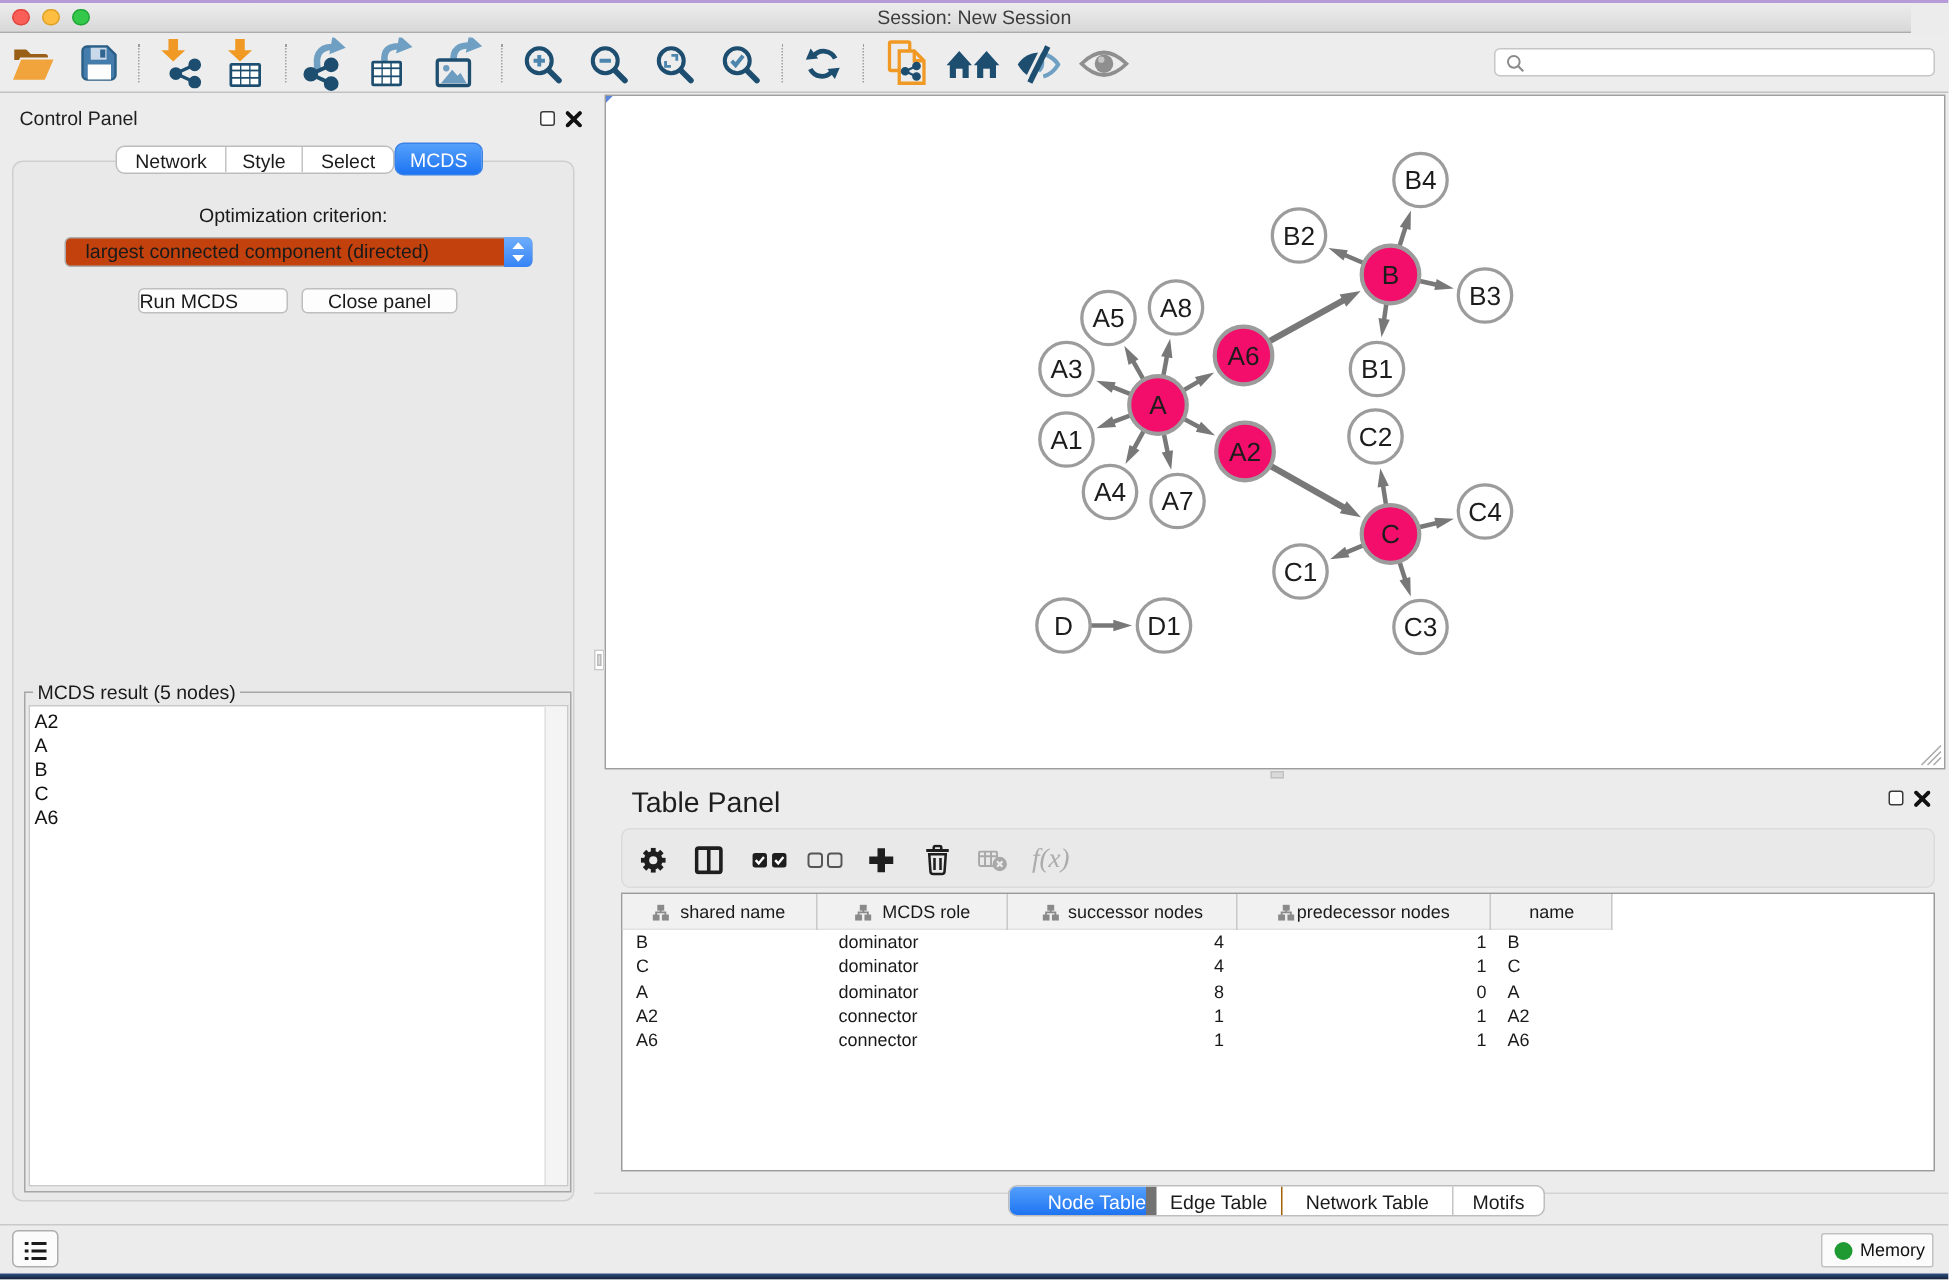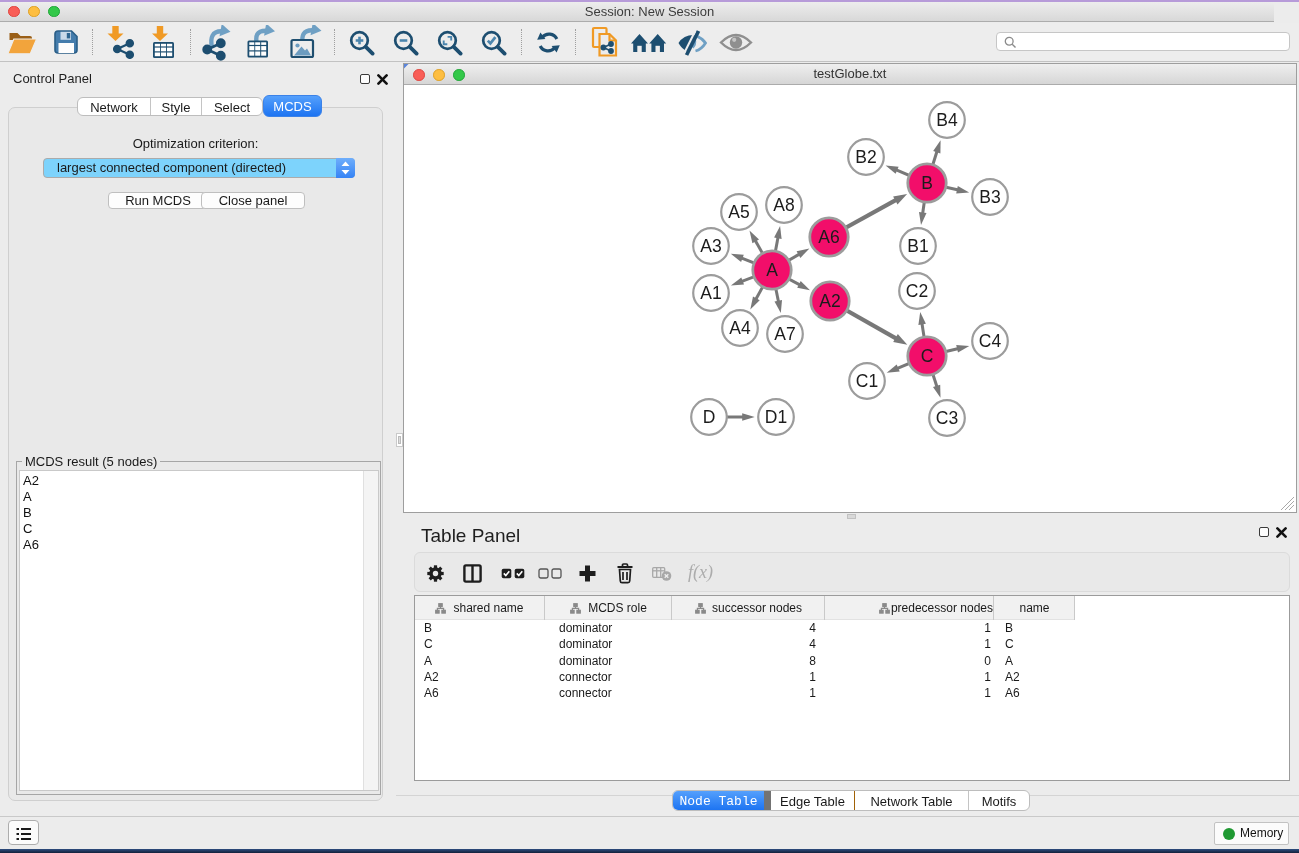--- a/index.html
+++ b/index.html
@@ -179,45 +179,39 @@
     </g>
   </svg>
 <div style="position:absolute;left:8px;top:107px;width:375px;height:694px;background:#E9E9E9;border:1px solid #CFCFCF;border-radius:7px"></div>
 <div style="position:absolute;left:77px;top:97px;height:19px;display:flex;border-radius:6px;overflow:hidden;border:1px solid #BDBDBD;background:#fff;font-size:13px">
     <div style="width:72px;text-align:center;line-height:19px;color:#1A1A1A;">Network</div>
     <div style="width:51px;text-align:center;line-height:19px;color:#1A1A1A;border-left:1px solid #C4C4C4;">Style</div>
     <div style="width:61px;text-align:center;line-height:19px;color:#1A1A1A;border-left:1px solid #C4C4C4;">Select</div>
   </div>
 <div style="position:absolute;left:263px;top:95px;width:59px;height:22px;background:linear-gradient(#55A0FC,#1D74F2);border:1px solid #3B82E8;border-radius:6px;color:#fff;font-size:13px;text-align:center;line-height:21px">MCDS</div>
 <div style="position:absolute;left:8px;top:136px;width:375px;text-align:center;font-size:13px;color:#1A1A1A">Optimization criterion:</div>
-<div style="position:absolute;left:43px;top:158px;width:312px;height:20px;background:#7dd3fc;border:1px solid #ABABAB;border-radius:4px">
+<div style="position:absolute;left:43px;top:158px;width:312px;height:20px;background:#c2410c;border:1px solid #ABABAB;border-radius:4px">
   <div style="position:absolute;left:13px;top:0;font-size:13px;line-height:18px;color:#1A1A1A">largest connected component (directed)</div>
   <div style="position:absolute;right:-1px;top:-1px;width:19px;height:20px;border-radius:0 4px 4px 0;background:linear-gradient(#6FAEFB,#3583F5)">
     <svg width="19" height="20" viewBox="0 0 19 20">
         <path d="M5.5 8 L9.5 3.5 L13.5 8 Z M5.5 12 L9.5 16.5 L13.5 12 Z" fill="#fff"></path>
       </svg>
   </div>
 </div>
-<div style="position:absolute;left:108px;top:192px;width:100px;height:17px;background:#FDFDFD;border:1px solid #BFBFBF;border-radius:4px;text-align:center;font-size:13px;line-height:15px;color:#1A1A1A">Run MCDS</div>
+<div style="position:absolute;left:92px;top:192px;width:100px;height:17px;background:#FDFDFD;border:1px solid #BFBFBF;border-radius:4px;text-align:left;font-size:13px;line-height:15px;color:#1A1A1A">Run MCDS</div>
 <div style="position:absolute;left:201px;top:192px;width:104px;height:17px;background:#FDFDFD;border:1px solid #BFBFBF;border-radius:4px;text-align:center;font-size:13px;line-height:15px;color:#1A1A1A">Close panel</div>
 
 <div style="position:absolute;left:16px;top:461px;width:365px;height:334px;border:1px solid #A6A6A6"></div>
 <div style="position:absolute;left:22px;top:454px;background:#E9E9E9;padding:0 3px;font-size:13px;color:#1A1A1A">MCDS result (5 nodes)</div>
 <div style="position:absolute;left:19px;top:470px;width:360px;height:321px;background:#fff;border:1px solid #C9C9C9">
   <div style="position:absolute;left:3px;top:2px;font-size:13px;line-height:16.1px;color:#111">A2<br>A<br>B<br>C<br>A6</div>
   <div style="position:absolute;right:0;top:0;width:15px;height:319px;background:#F4F4F4;border-left:1px solid #E0E0E0"></div>
 </div>
 
 <div style="position:absolute;left:403px;top:63px;width:894px;height:450px;border:1px solid #9E9E9E;background:#fff">
-  <div style="position:absolute;left:0;top:0;width:892px;height:21px;background:linear-gradient(#EFEFEF,#D6D6D6);border-bottom:1px solid #ABABAB">
-    <div style="position:absolute;left:9.2px;top:5.2px;width:11.6px;height:11.6px;border-radius:50%;background:#F95E57;border:1px solid #E0443E;box-sizing:border-box"></div>
-      <div style="position:absolute;left:29.2px;top:5.2px;width:11.6px;height:11.6px;border-radius:50%;background:#FDBE41;border:1px solid #DFA023;box-sizing:border-box"></div>
-      <div style="position:absolute;left:49.2px;top:5.2px;width:11.6px;height:11.6px;border-radius:50%;background:#33C849;border:1px solid #1EA637;box-sizing:border-box"></div>
-    <div style="position:absolute;left:0;top:0;width:100%;text-align:center;font-size:13px;color:#333;line-height:20px">testGlobe.txt</div>
-  </div>
   <svg style="position:absolute;left:0;top:0" width="5" height="5" viewBox="0 0 5 5">
       <path d="M0 0 H4.5 L0 4.5 Z" fill="#4A79D8" opacity="0.9"></path>
     </svg>
   <svg style="position:absolute;right:1px;bottom:1px" width="16" height="16" viewBox="0 0 16 16">
       <g stroke="#A9A9A9" stroke-width="1">
         <line x1="15" y1="2" x2="2" y2="15"></line>
         <line x1="15" y1="6" x2="6" y2="15"></line>
         <line x1="15" y1="10" x2="10" y2="15"></line>
       </g>
     </svg>
@@ -405,21 +399,21 @@
         <svg width="11" height="11" viewBox="0 0 11 11" style="vertical-align:-1px">
           <g fill="none" stroke="#8A8A8A" stroke-width="1.2">
             <rect x="3.8" y="0.7" width="3.4" height="2.8" fill="#8A8A8A"></rect>
             <rect x="0.7" y="7.3" width="3.4" height="2.8" fill="#8A8A8A"></rect>
             <rect x="6.9" y="7.3" width="3.4" height="2.8" fill="#8A8A8A"></rect>
             <path d="M5.5 3.5 V5.3 M2.4 7.3 V5.3 H8.6 V7.3"></path>
           </g>
         </svg>
         <span>successor nodes</span>
       </div>
-      <div style="position:absolute;left:411px;top:0;width:168px;height:24px;border-right:1px solid #C9C9C9;display:flex;align-items:center;justify-content:flex-end;gap:1px">
+      <div style="position:absolute;left:411px;top:0;width:168px;height:24px;border-right:1px solid #C9C9C9;display:flex;align-items:center;justify-content:center;gap:1px">
         <svg width="11" height="11" viewBox="0 0 11 11" style="vertical-align:-1px">
           <g fill="none" stroke="#8A8A8A" stroke-width="1.2">
             <rect x="3.8" y="0.7" width="3.4" height="2.8" fill="#8A8A8A"></rect>
             <rect x="0.7" y="7.3" width="3.4" height="2.8" fill="#8A8A8A"></rect>
             <rect x="6.9" y="7.3" width="3.4" height="2.8" fill="#8A8A8A"></rect>
             <path d="M5.5 3.5 V5.3 M2.4 7.3 V5.3 H8.6 V7.3"></path>
           </g>
         </svg>
         <span>predecessor nodes</span>
       </div>
@@ -448,21 +442,21 @@
     <div style="position:absolute;left:411px;top:72.9px;width:165px;height:16.3px;line-height:16.3px;text-align:right">1</div>
     <div style="position:absolute;left:590px;top:72.9px;width:70px;height:16.3px;line-height:16.3px">A2</div>
     <div style="position:absolute;left:9px;top:89.2px;width:120px;height:16.3px;line-height:16.3px">A6</div>
     <div style="position:absolute;left:144px;top:89.2px;width:120px;height:16.3px;line-height:16.3px">connector</div>
     <div style="position:absolute;left:258px;top:89.2px;width:143px;height:16.3px;line-height:16.3px;text-align:right">1</div>
     <div style="position:absolute;left:411px;top:89.2px;width:165px;height:16.3px;line-height:16.3px;text-align:right">1</div>
     <div style="position:absolute;left:590px;top:89.2px;width:70px;height:16.3px;line-height:16.3px">A6</div>
 </div>
 <div style="position:absolute;left:396px;top:795px;width:903px;height:1px;background:#D4D4D4"></div>
 <div style="position:absolute;left:672px;top:790px;height:21px;display:flex;border-radius:6px;overflow:hidden;border:1px solid #BDBDBD;background:#fff;font-size:13px">
-    <div style="width:91px;text-align:center;line-height:21px;background:linear-gradient(#55A0FC,#1D74F2);color:#fff;font-family:Liberation Mono, monospace;">Node Table</div>
+    <div style="width:91px;text-align:right;line-height:21px;background:linear-gradient(#55A0FC,#1D74F2);color:#fff;">Node Table</div>
     <div style="width:90px;text-align:center;line-height:21px;color:#1A1A1A;border-left:7px solid #737373;">Edge Table</div>
     <div style="width:114px;text-align:center;line-height:21px;color:#1A1A1A;border-left:1px solid #a16207;">Network Table</div>
     <div style="width:61px;text-align:center;line-height:21px;color:#1A1A1A;border-left:1px solid #C4C4C4;">Motifs</div>
   </div>
 
 <div style="position:absolute;left:0;top:816px;width:1299px;height:33px;background:#ECECEC;border-top:1px solid #C9C9C9">
   <div style="position:absolute;left:8px;top:3px;width:31px;height:25px;background:#FBFBFB;border:1px solid #ADADAD;border-radius:4px">
     <svg style="position:absolute;left:7px;top:5.5px" width="16" height="14" viewBox="0 0 16 14">
         <g stroke="#1A1A1A" stroke-width="2">
           <line x1="0.5" y1="2" x2="3" y2="2"></line>

